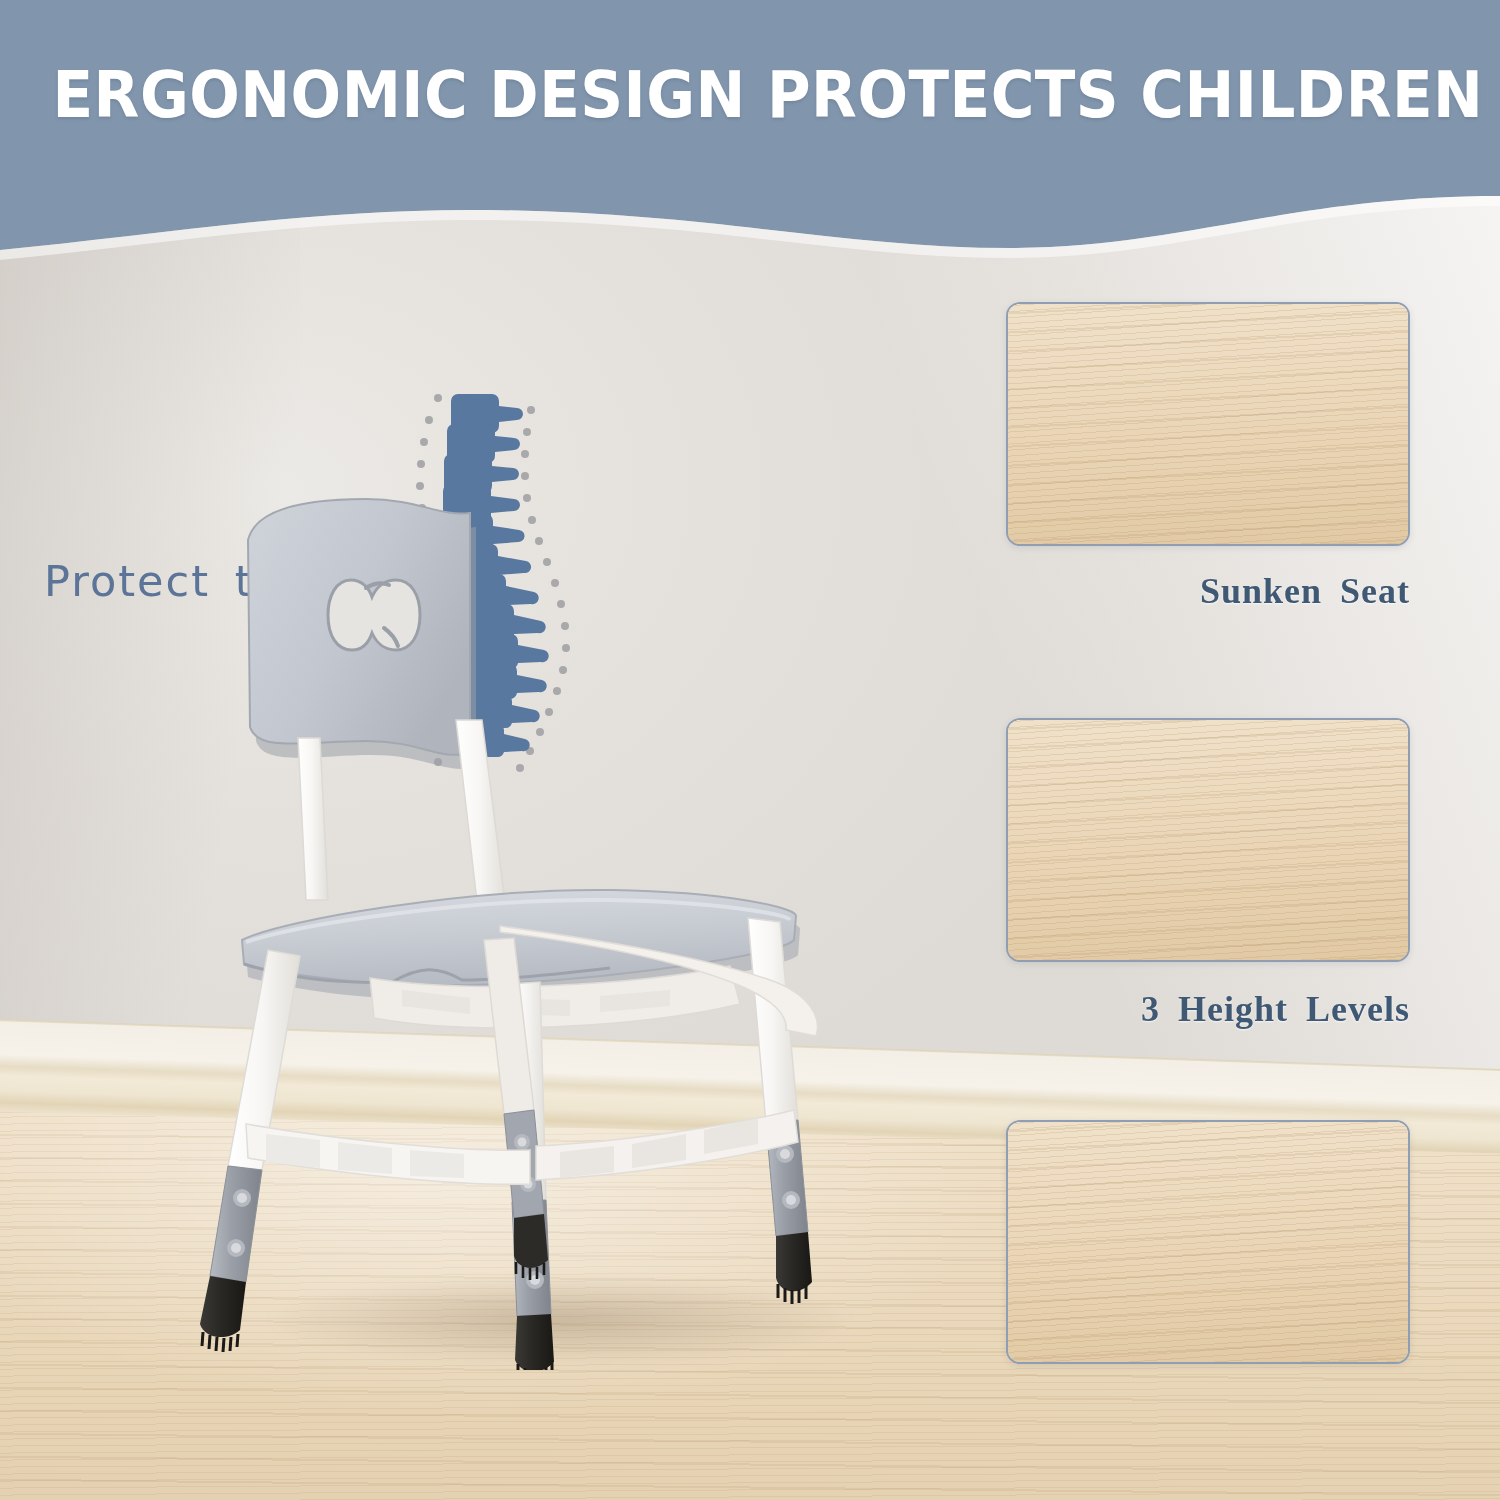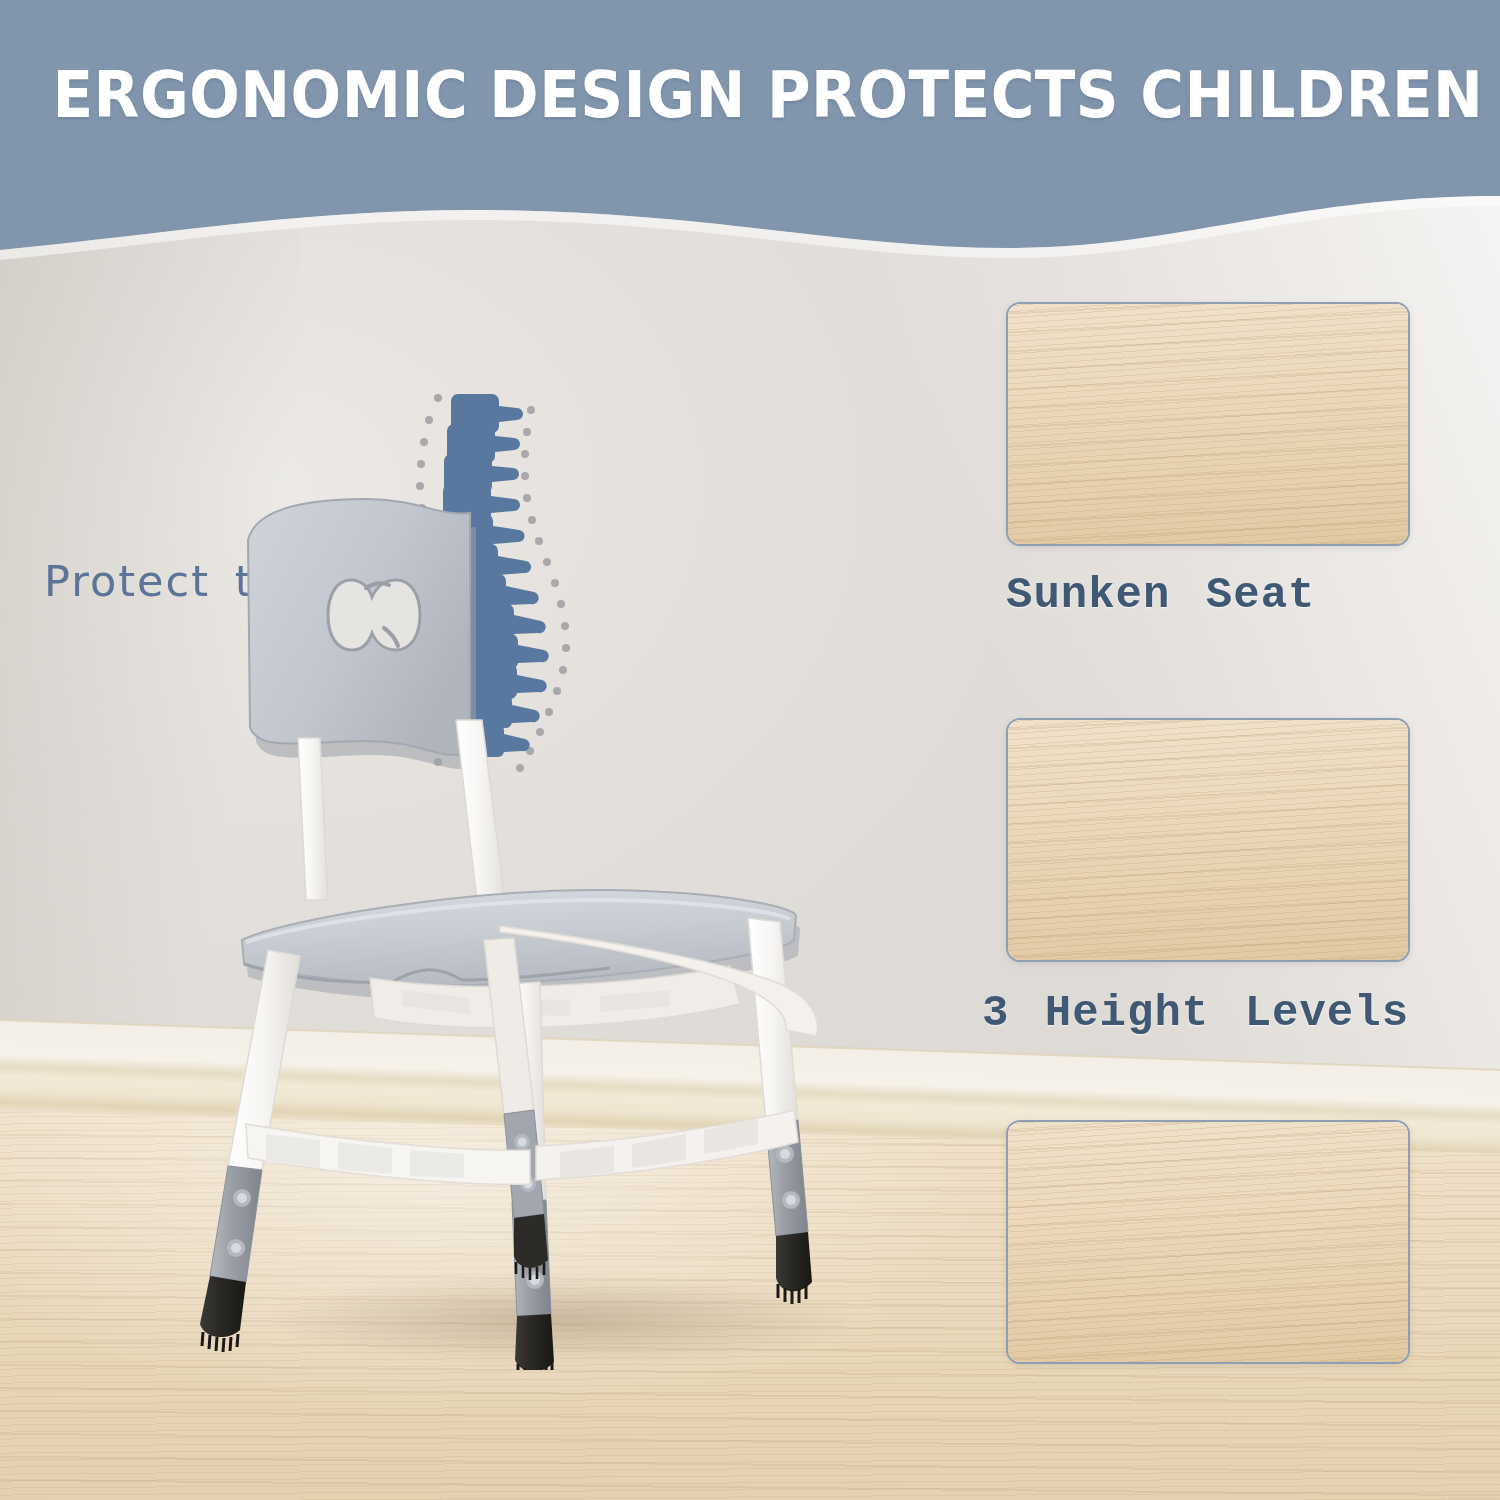--- a/index.html
+++ b/index.html
@@ -134,32 +134,32 @@
         rgba(182,148,100,.22) 0px, rgba(182,148,100,.22) 1px,
         rgba(255,255,255,0) 1px, rgba(255,255,255,0) 6px),
       repeating-linear-gradient(177deg,
         rgba(156,120,72,.14) 0px, rgba(156,120,72,.14) 2px,
         rgba(255,255,255,0) 2px, rgba(255,255,255,0) 19px),
       linear-gradient(178deg, #f0e2cb 0%, #ecd9bc 40%, #e6d0ae 72%, #e0c8a2 100%);
   }
   .panel-label {
     position: absolute;
     width: 404px;
-    text-align: left;
-    font-family: Liberation Mono, monospace;
-    font-size: 44px;
+    text-align: right;
+    font-family: Liberation Serif, serif;
+    font-size: 36px;
     font-weight: 700;
     color: #3f5874;
     letter-spacing: 1px;
     word-spacing: 8px;
     text-shadow: 0 1px 2px rgba(255,255,255,.75);
     white-space: nowrap;
   }
   .label-1 { left: 1006px; top: 570px; }
-  .label-2 { left: 982px; top: 988px; }
+  .label-2 { left: 1006px; top: 988px; }
   .label-3 { left: 1006px; top: 1382px; }
 </style>
 </head>
 <body>
 
 <div id="stage">
 
   <div class="scene">
     <div class="wall"></div>
     <div class="wall-shade-left"></div>

